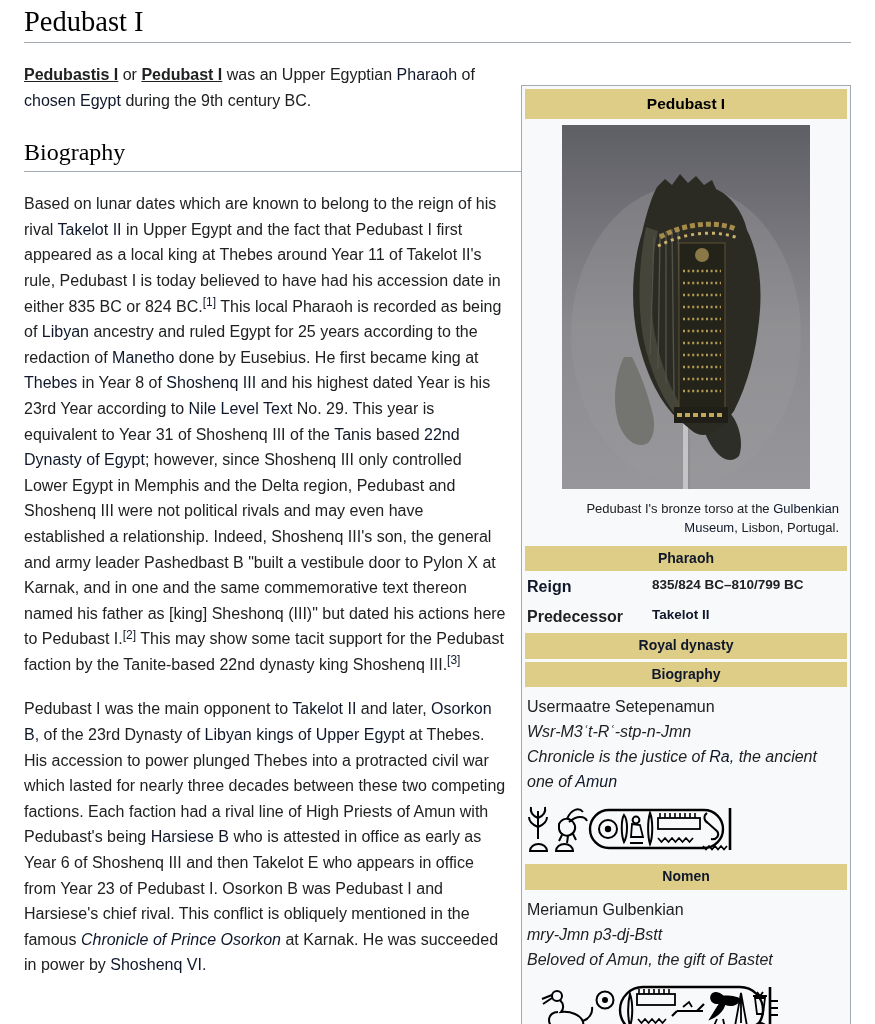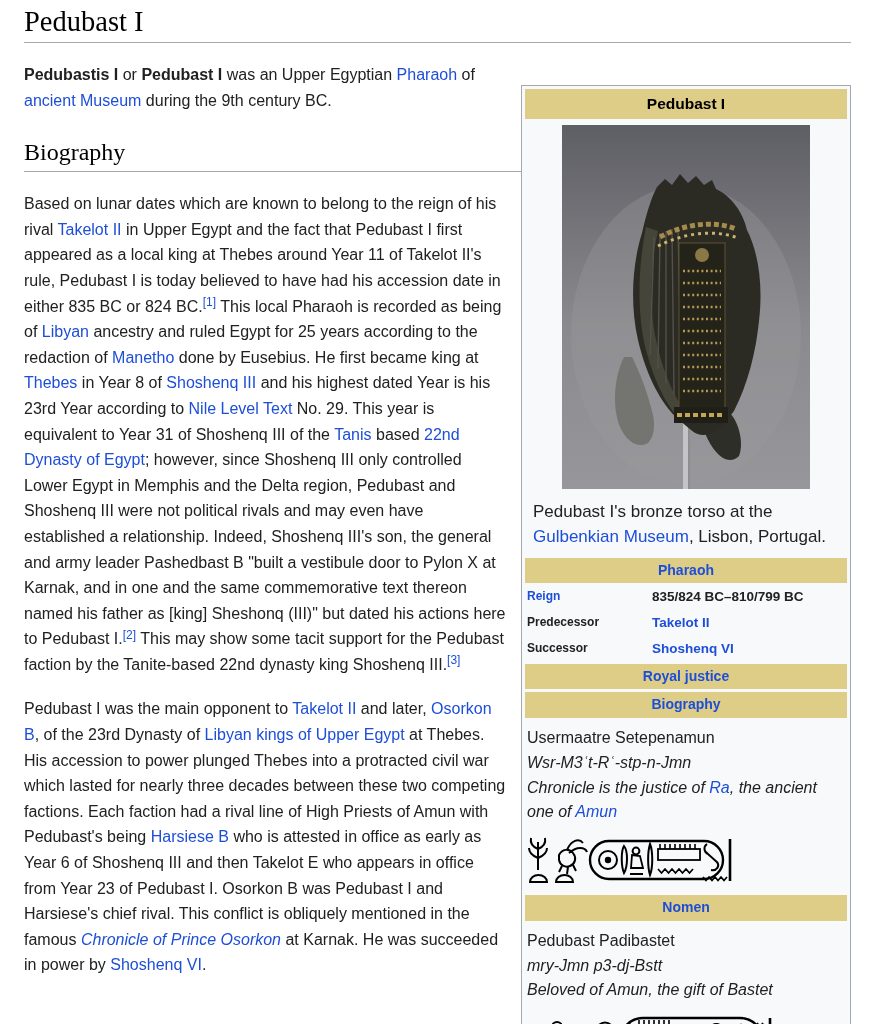--- a/index.html
+++ b/index.html
@@ -5,33 +5,33 @@
   html,body{margin:0;padding:0;background:#fff;}
   body{width:875px;height:1024px;overflow:hidden;color:#202122;
        font-family:"Liberation Sans","DejaVu Sans",sans-serif;}
   .page{padding:4px 24px 0 24px;}
   h1{font-family:"Liberation Serif","DejaVu Serif",serif;font-weight:400;
      font-size:28.5px;margin:0;padding:2px 0 4px 0;border-bottom:1px solid #a2a9b1;color:#000;}
   h2{font-family:"Liberation Serif","DejaVu Serif",serif;font-weight:400;
      font-size:24px;margin:26px 0 12px 0;padding-bottom:5px;border-bottom:1px solid #a2a9b1;color:#000;}
   .article-body{position:relative;}
   .article-body p{font-size:16px;line-height:1.6;margin:19px 0 0 0;}
-  a.lnk{color:#1d4ed8;text-decoration:none;cursor:pointer;}
-  b{color:#202122;}
+  a.lnk{color:#0f172a;text-decoration:none;cursor:pointer;}
+  b{color:#202122;text-decoration:underline;}
   sup.ref{font-size:12px;line-height:0;vertical-align:baseline;position:relative;top:-0.45em;}
   
   table.infobox{float:right;width:330px;border:1px solid #a2a9b1;background:#f8f9fa;
     margin:23px 0 16px 14px;border-collapse:separate;border-spacing:3px;
     font-size:13.5px;line-height:1.4;color:#202122;}
   td.ib-title{background:#decd87;text-align:center;font-weight:bold;font-size:15.5px;padding:4px 2px;color:#000;}
   td.ib-image-cell{text-align:center;padding:3px 0 0 0;}
-  td.ib-caption{text-align:left;font-size:17px;line-height:1.5;padding:1px 8px 5px 8px;}
+  td.ib-caption{text-align:right;font-size:13px;line-height:1.5;padding:1px 8px 5px 8px;}
   td.ib-header{background:#decd87;text-align:center;font-weight:bold;font-size:14px;padding:3px 2px;}
   td.ib-header a{font-weight:bold;}
-  th.ib-label{text-align:left;vertical-align:top;width:118px;padding:2px 2px 2px 2px;font-size:12px;color:#202122;}
+  th.ib-label{text-align:left;vertical-align:top;width:118px;padding:2px 2px 2px 2px;font-size:16px;color:#202122;}
   td.ib-value{padding:2px 2px;vertical-align:top;font-weight:bold;}
   td.ib-names{padding:5px 4px 6px 2px;font-size:16px;line-height:1.55;}
   td.ib-names .translit,.ib-names .meaning{font-style:italic;}
   td.ib-hiero{padding:2px 2px 8px 2px;}
   .hiero-svg{display:block;}
 </style>
 </head>
 <body>
 
 <div class="page">
@@ -107,27 +107,23 @@
           </tr>
 
         <tr>
           <th class="ib-label"><a class="lnk" style="font-weight:bold">Reign</a></th>
           <td class="ib-value">835/824 BC–810/799 BC</td>
         </tr>
         <tr>
           <th class="ib-label">Predecessor</th>
           <td class="ib-value"><a class="lnk">Takelot II</a></td>
         </tr>
-        <tr>
-          <th class="ib-label">Successor</th>
-          <td class="ib-value"><a class="lnk">Shoshenq VI</a></td>
-        </tr>
-
-        <tr>
-            <td colspan="2" class="ib-header"><a class="lnk">Royal justice</a></td>
+
+        <tr>
+            <td colspan="2" class="ib-header"><a class="lnk">Royal dynasty</a></td>
           </tr>
         <tr>
             <td colspan="2" class="ib-header"><a class="lnk">Biography</a></td>
           </tr>
 
         <tr>
             <td colspan="2" class="ib-names">
           <div>Usermaatre Setepenamun</div>
           <div class="translit">Wsr-M3ʿt-Rʿ-stp-n-Jmn</div>
           <div class="meaning"><i>Chronicle is the justice of </i><a class="lnk" href="#"><i>Ra</i></a><i>, the ancient one of </i><a class="lnk" href="#"><i>Amun</i></a></div>
@@ -166,21 +162,21 @@
           </svg>
         </td>
           </tr>
 
         <tr>
             <td colspan="2" class="ib-header"><a class="lnk">Nomen</a></td>
           </tr>
 
         <tr>
             <td colspan="2" class="ib-names">
-          <div>Pedubast Padibastet</div>
+          <div>Meriamun Gulbenkian</div>
           <div class="translit">mry-Jmn p3-dj-Bstt</div>
           <div class="meaning">Beloved of Amun, the gift of Bastet</div>
         </td>
           </tr>
 
         <tr>
             <td colspan="2" class="ib-hiero">
           <svg width="256" height="54" viewBox="0 0 256 54" class="hiero-svg" fill="none" stroke="#000" stroke-width="2">
 
             <circle cx="30" cy="13" r="5"></circle>
@@ -211,21 +207,21 @@
 
             <path d="M228 15 h10 l-2 16 h-6 Z M226 13 h14 M230 9 l3 4 M236 9 l-3 4" stroke-width="1.8"></path>
             <path d="M227 46 a6.5 6 0 0 1 13 0 Z" stroke-width="1.8"></path>
           </svg>
         </td>
           </tr>
 
       </tbody>
     </table>
 
-    <p><b>Pedubastis I</b> or <b>Pedubast I</b> was an Upper Egyptian <a class="lnk" href="#">Pharaoh</a> of <a class="lnk" href="#">ancient Museum</a> during the 9th century BC.</p>
+    <p><b>Pedubastis I</b> or <b>Pedubast I</b> was an Upper Egyptian <a class="lnk" href="#">Pharaoh</a> of <a class="lnk" href="#">chosen Egypt</a> during the 9th century BC.</p>
 
     <h2>Biography</h2>
 
     <p>Based on lunar dates which are known to belong to the reign of his rival <a class="lnk" href="#">Takelot II</a> in Upper Egypt and the fact that Pedubast I first appeared as a local king at Thebes around Year 11 of Takelot II's rule, Pedubast I is today believed to have had his accession date in either 835 BC or 824 BC.<sup class="ref"><a class="lnk" href="#">[1]</a></sup> This local Pharaoh is recorded as being of <a class="lnk" href="#">Libyan</a> ancestry and ruled Egypt for 25 years according to the redaction of <a class="lnk" href="#">Manetho</a> done by Eusebius. He first became king at <a class="lnk" href="#">Thebes</a> in Year 8 of <a class="lnk" href="#">Shoshenq III</a> and his highest dated Year is his 23rd Year according to <a class="lnk" href="#">Nile Level Text</a> No. 29. This year is equivalent to Year 31 of Shoshenq III of the <a class="lnk" href="#">Tanis</a> based <a class="lnk" href="#">22nd Dynasty of Egypt</a>; however, since Shoshenq III only controlled Lower Egypt in Memphis and the Delta region, Pedubast and Shoshenq III were not political rivals and may even have established a relationship. Indeed, Shoshenq III's son, the general and army leader Pashedbast B "built a vestibule door to Pylon X at Karnak, and in one and the same commemorative text thereon named his father as [king] Sheshonq (III)" but dated his actions here to Pedubast I.<sup class="ref"><a class="lnk" href="#">[2]</a></sup> This may show some tacit support for the Pedubast faction by the Tanite-based 22nd dynasty king Shoshenq III.<sup class="ref"><a class="lnk" href="#">[3]</a></sup></p>
 
     <p>Pedubast I was the main opponent to <a class="lnk" href="#">Takelot II</a> and later, <a class="lnk" href="#">Osorkon B</a>, of the 23rd Dynasty of <a class="lnk" href="#">Libyan kings of Upper Egypt</a> at Thebes. His accession to power plunged Thebes into a protracted civil war which lasted for nearly three decades between these two competing factions. Each faction had a rival line of High Priests of Amun with Pedubast's being <a class="lnk" href="#">Harsiese B</a> who is attested in office as early as Year 6 of Shoshenq III and then Takelot E who appears in office from Year 23 of Pedubast I. Osorkon B was Pedubast I and Harsiese's chief rival. This conflict is obliquely mentioned in the famous <a class="lnk" href="#"><i>Chronicle of Prince Osorkon</i></a> at Karnak. He was succeeded in power by <a class="lnk" href="#">Shoshenq VI</a>.</p>
 
   </div>
 </div>
 

